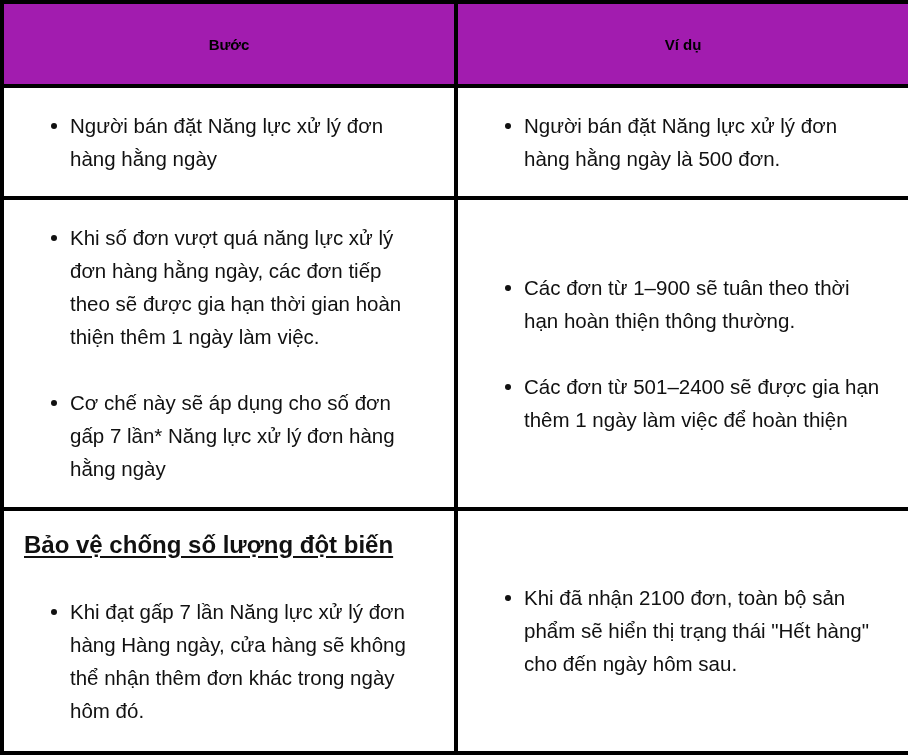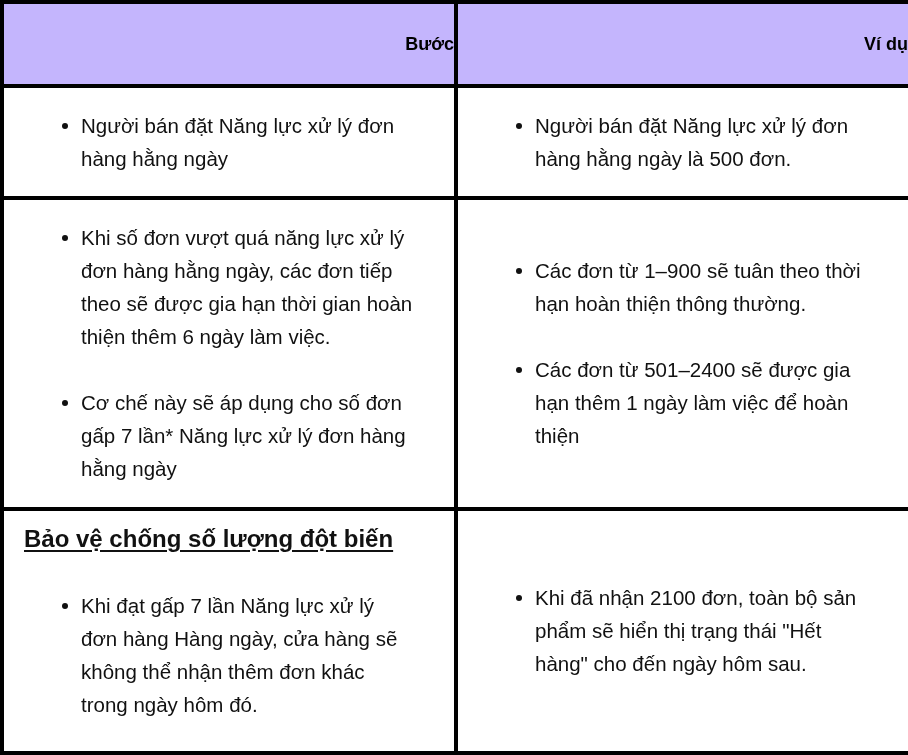--- a/index.html
+++ b/index.html
@@ -19,45 +19,45 @@
       width: 908px;
       height: 755px;
       table-layout: fixed;
     }
     table.policy th, table.policy td {
       border: 4px solid #000000;
       padding: 0;
       vertical-align: middle;
     }
     table.policy th {
-      background: #c4b5fd;
+      background: #a21caf;
       height: 80px;
-      font-size: 18px;
+      font-size: 15px;
       font-weight: bold;
-      text-align: right;
+      text-align: center;
       color: #000000;
     }
     col.c1 { width: 454px; }
     col.c2 { width: 454px; }
     tr.r1 td { height: 108px; }
     tr.r2 td { height: 306px; }
     tr.r3 td { height: 240px; }
     .cell-inner {
       padding: 0 24px 0 20px;
     }
     ul.bullets {
       margin: 0;
       padding-left: 42px;
       list-style: none;
     }
     ul.bullets li {
       position: relative;
       font-size: 20.5px;
       line-height: 33px;
-      margin: 15px;
+      margin: 4px;
     }
     ul.bullets li + li {
       margin-top: 33px;
     }
     ul.bullets li::before {
       content: "";
       position: absolute;
       left: -19px;
       top: 14px;
       width: 6px;
@@ -103,21 +103,21 @@
           <ul class="bullets">
             <li>Người bán đặt Năng lực xử lý đơn hàng hằng ngày là 500 đơn.</li>
           </ul>
         </div>
       </td>
     </tr>
     <tr class="r2">
       <td>
         <div class="cell-inner">
           <ul class="bullets">
-            <li>Khi số đơn vượt quá năng lực xử lý đơn hàng hằng ngày, các đơn tiếp theo sẽ được gia hạn thời gian hoàn thiện thêm 6 ngày làm việc.</li>
+            <li>Khi số đơn vượt quá năng lực xử lý đơn hàng hằng ngày, các đơn tiếp theo sẽ được gia hạn thời gian hoàn thiện thêm 1 ngày làm việc.</li>
             <li>Cơ chế này sẽ áp dụng cho số đơn gấp 7 lần* Năng lực xử lý đơn hàng hằng ngày</li>
           </ul>
         </div>
       </td>
       <td>
         <div class="cell-inner">
           <ul class="bullets">
             <li>Các đơn từ 1–900 sẽ tuân theo thời hạn hoàn thiện thông thường.</li>
             <li>Các đơn từ 501–2400 sẽ được gia hạn thêm 1 ngày làm việc để hoàn thiện</li>
           </ul>

